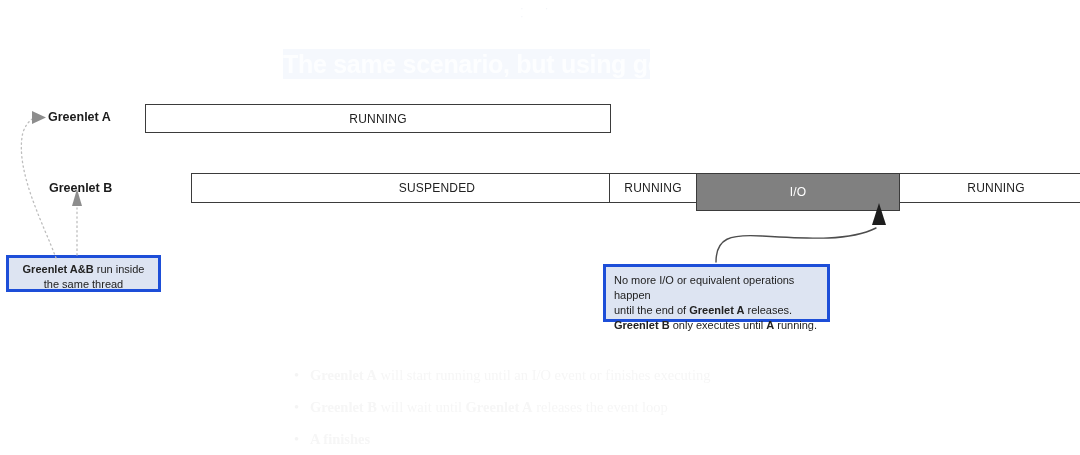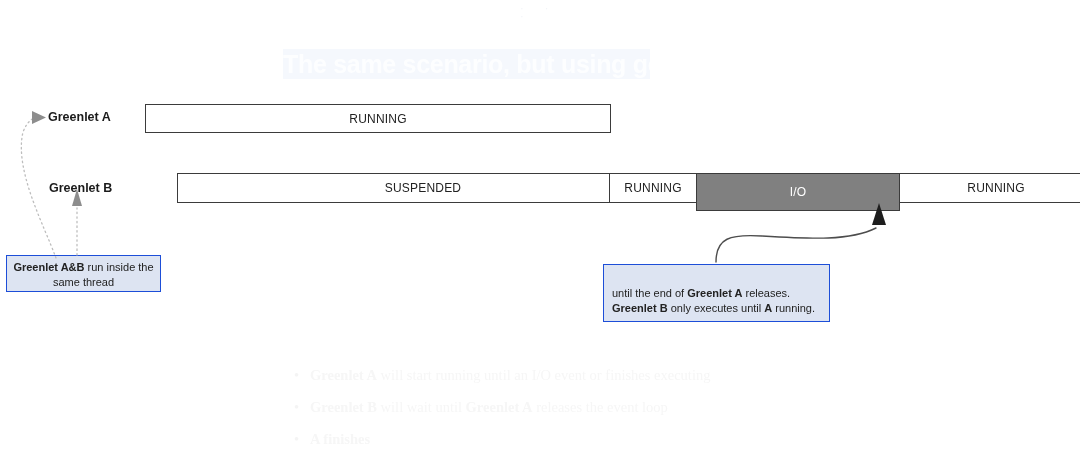--- a/index.html
+++ b/index.html
@@ -66,32 +66,32 @@
     justify-content: center;
     font-size: 12px;
     color: #222222;
     letter-spacing: 0.2px;
     margin-left: 15px;
   }
   #bar-a-running {
     left: 130px; top: 104px;
     width: 466px; height: 29px;
   }
-  #seg-b-suspended { left: 162px;  top: 173px; width: 492px; height: 30px; }
+  #seg-b-suspended { left: 176px;  top: 173px; width: 492px; height: 30px; }
   #seg-b-running1  { left: 594px;  top: 173px; width: 88px;  height: 30px; }
   #seg-b-io        { left: 681px;  top: 173px; width: 204px; height: 38px;
                      background: #808080; color: #ffffff; }
   #seg-b-running2  { left: 884px;  top: 173px; width: 194px; height: 30px; }
 
   
   .callout {
     position: absolute;
     box-sizing: border-box;
     background: #dde4f2;
-    border: 1px solid #1d4ed8;
+    border: 3px solid #1d4ed8;
     font-size: 11px;
     color: #222222;
     line-height: 15px;
   }
   #callout-thread {
     left: 6px; top: 255px;
     width: 155px; height: 37px;
     padding: 4px 6px;
     text-align: center;
   }
@@ -148,21 +148,21 @@
 
 <div class="bar" id="bar-a-running">RUNNING</div>
 
 <div class="bar" id="seg-b-suspended">SUSPENDED</div>
 <div class="bar" id="seg-b-running1">RUNNING</div>
 <div class="bar" id="seg-b-io">I/O</div>
 <div class="bar" id="seg-b-running2">RUNNING</div>
 
 <div class="callout" id="callout-thread"><b>Greenlet A&amp;B</b><span> run inside the same thread</span></div>
 
-<div class="callout" id="callout-io"><br><span>until the end of </span><b>Greenlet A</b><span> releases.</span><br><b>Greenlet B</b><span> only executes until </span><b>A</b><span> running.</span></div>
+<div class="callout" id="callout-io"><span>No more I/O or equivalent operations happen</span><br><span>until the end of </span><b>Greenlet A</b><span> releases.</span><br><b>Greenlet B</b><span> only executes until </span><b>A</b><span> running.</span></div>
 
 <div id="bullets">
   <div class="bullet"><b>Greenlet A</b><span> will start running until an I/O event or finishes executing</span></div>
   <div class="bullet"><b>Greenlet B</b><span> will wait until </span><b>Greenlet A</b><span> releases the event loop</span></div>
   <div class="bullet"><b>A finishes</b><span></span></div>
 </div>
 
 <svg id="connectors" viewBox="0 0 1080 455">
 
   <path d="M 56 258 C 44 225 14 170 23 132 C 27 122 32 118 38 116" fill="none" stroke="#bdbdbd" stroke-width="1.3" stroke-dasharray="1.4 3.2" stroke-linecap="round"></path>

